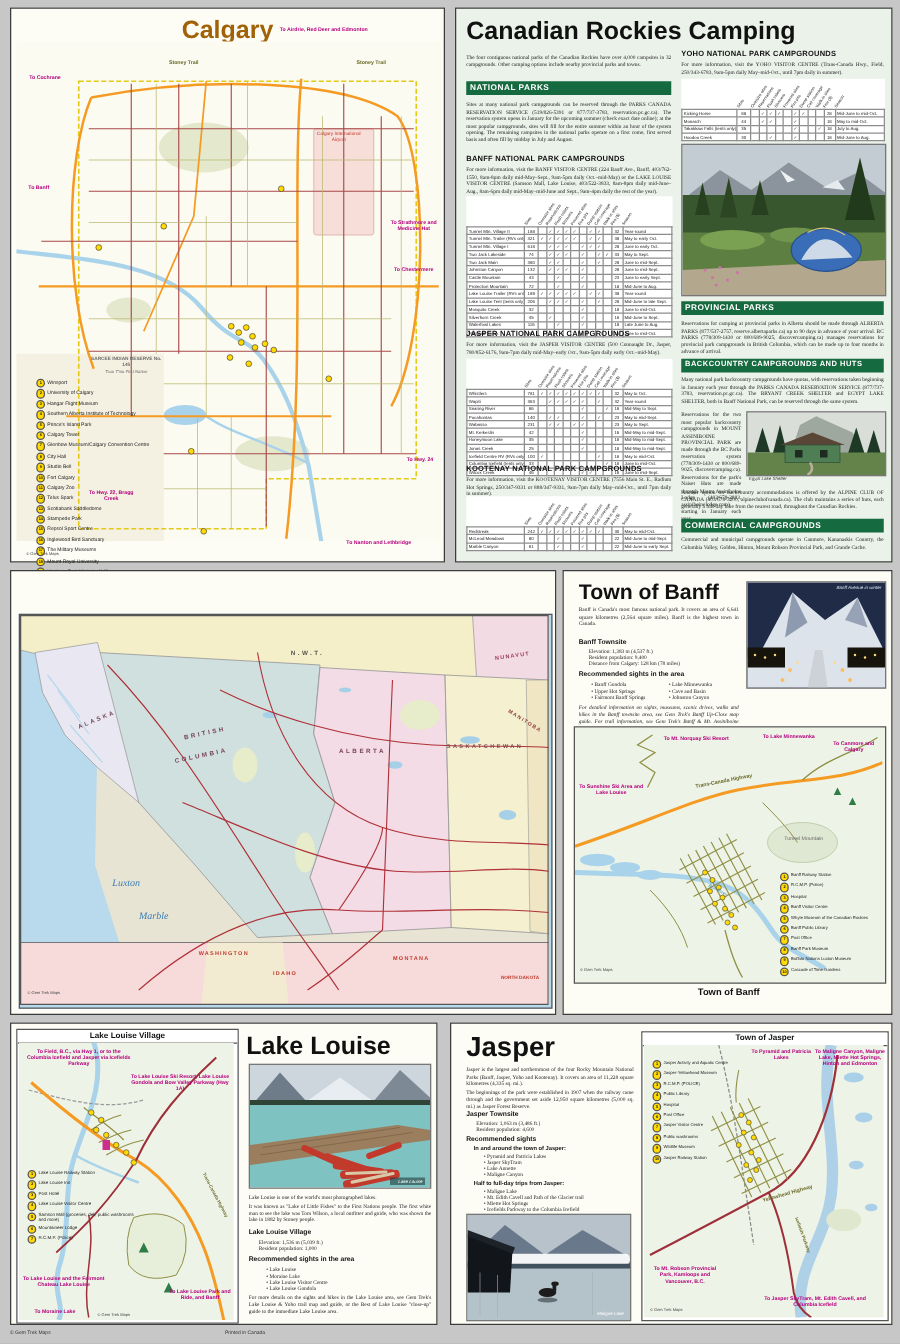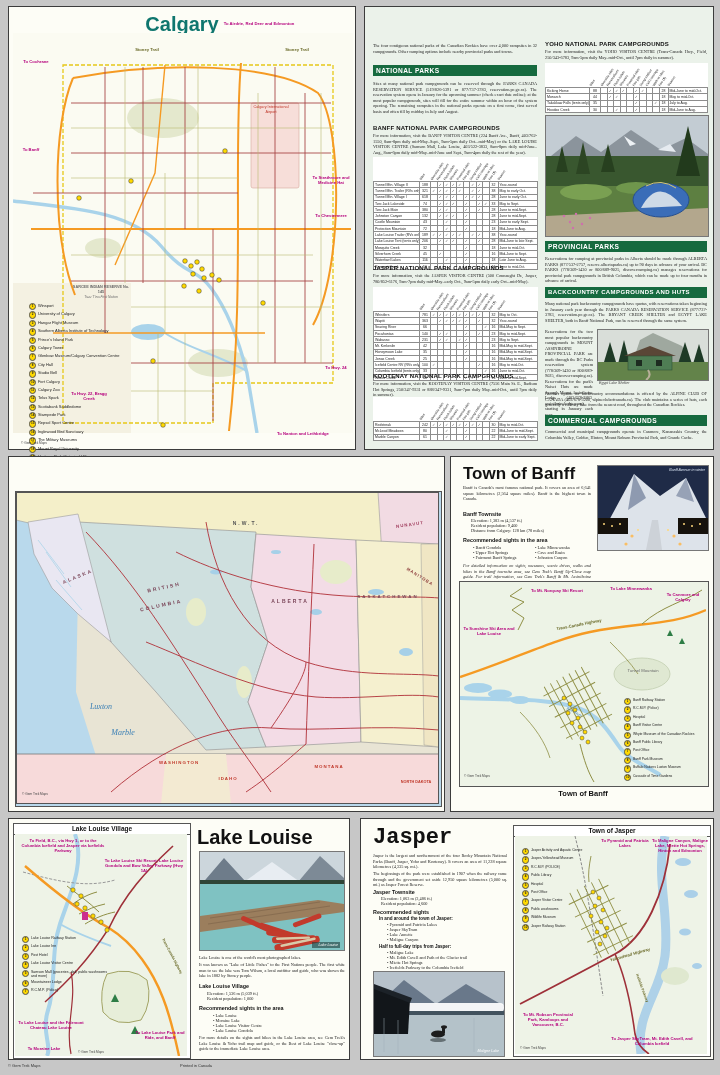--- a/index.html
+++ b/index.html
@@ -1,19 +1,19 @@
 <!DOCTYPE html>
 <html><head>
 <meta charset="utf-8">
 <style>
   html,body{margin:0;padding:0;background:#aeaeae;font-family:"Liberation Sans",sans-serif;}
   #page{position:relative;width:720px;height:1075px;background:#c7c7c7;overflow:hidden;}
   .panel{position:absolute;background:#fdfdf6;border:1px solid #3c3c3c;box-sizing:border-box;}
   .abs{position:absolute;}
-  .ptitle{position:absolute;left:0;right:0;text-align:center;font-weight:bold;color:#0f766e;}
+  .ptitle{position:absolute;left:0;right:0;text-align:center;font-weight:bold;color:#a16207;}
   .bigtitle{font-weight:bold;color:#111;line-height:1;}
   .mlbl{position:absolute;font-size:4.2px;line-height:1.2;color:#b5007d;font-weight:bold;text-align:center;}
   .roadlbl{color:#6b6b2a;font-weight:bold;}
   .graylbl{color:#6a6a6a;}
   .redlbl{color:#c0392b;}
   .waterlbl{color:#3a7fb5;font-style:italic;font-family:"Liberation Serif",serif;font-weight:normal;}
   .prov{color:#7a4558;letter-spacing:2px;font-weight:bold;}
   .serifp{position:absolute;font-family:"Liberation Serif",serif;font-size:4.3px;line-height:1.28;color:#1d1d1d;text-align:justify;}
   .gbar{position:absolute;background:#166a3f;color:#fff;font-weight:bold;font-size:6.6px;line-height:11px;height:11px;padding:0 3px;letter-spacing:.4px;box-sizing:border-box;}
   .h2{position:absolute;font-weight:bold;font-size:6px;letter-spacing:.2px;color:#111;}
@@ -202,20 +202,21 @@
         </li>
         <li>
           <span class="dotn">20</span>
           <span>Spruce Meadows</span>
         </li>
       </ul>
     <div class="copyr" style="left:12px;top:434px;">© Gem Trek Maps</div>
   </div>
 
   <div class="panel" style="left:364px;top:6px;width:350px;height:444px;background:#ebf2ea;">
+    <div class="abs bigtitle" style="left:8px;top:8px;font-size:20px;">Canadian Rockies Camping</div>
     <div class="serifp" style="left:8px;top:36px;width:164px;">The four contiguous national parks of the Canadian Rockies have over 4,000 campsites in 32 campgrounds. Other camping options include nearby provincial parks and towns.</div>
     <div class="gbar" style="left:8px;top:58px;width:164px;">NATIONAL PARKS</div>
     <div class="serifp" style="left:8px;top:74px;width:164px;">Sites at many national park campgrounds can be reserved through the PARKS CANADA RESERVATION SERVICE (519/826-5391 or 877/737-3783, reservation.pc.gc.ca). The reservation system opens in January for the upcoming summer (check exact date online); at the most popular campgrounds, sites will fill for the entire summer within an hour of the system opening. The remaining campsites in the national parks operate on a first come, first served basis and often fill by midday in July and August.</div>
     <div class="h2" style="left:8px;top:118px;">BANFF NATIONAL PARK CAMPGROUNDS</div>
     <div class="serifp" style="left:8px;top:126px;width:164px;">For more information, visit the BANFF VISITOR CENTRE (224 Banff Ave., Banff, 403/762-1550, 8am-8pm daily mid-May–Sept., 9am-5pm daily Oct.–mid-May) or the LAKE LOUISE VISITOR CENTRE (Samson Mall, Lake Louise, 403/522-3833, 8am-8pm daily mid-June–Aug., 8am-6pm daily mid-May–mid-June and Sept., 9am-4pm daily the rest of the year).</div>
 
     <table class="camp" style="left:8px;top:150px;width:164px;">
       <colgroup>
           <col style="width:46px">
           <col style="width:11px">
@@ -1332,21 +1333,21 @@
     <ul class="bul" style="left:204px;top:194px;width:120px;">
         <li>Lake Louise</li>
         <li>Moraine Lake</li>
         <li>Lake Louise Visitor Centre</li>
         <li>Lake Louise Gondola</li>
       </ul>
     <div class="serifp" style="left:190px;top:216px;width:146px;">For more details on the sights and hikes in the Lake Louise area, see Gem Trek's Lake Louise &amp; Yoho trail map and guide, or the Best of Lake Louise "close-up" guide to the immediate Lake Louise area.</div>
   </div>
 
   <div class="panel" style="left:360px;top:818px;width:354px;height:242px;">
-    <div class="abs bigtitle" style="left:12px;top:8px;font-size:22px;font-family:Liberation Mono, monospace;">Jasper</div>
+    <div class="abs bigtitle" style="left:12px;top:8px;font-size:22px;">Jasper</div>
     <div class="serifp" style="left:12px;top:34px;width:134px;">Jasper is the largest and northernmost of the four Rocky Mountain National Parks (Banff, Jasper, Yoho and Kootenay). It covers an area of 11,228 square kilometres (4,335 sq. mi.).</div>
     <div class="serifp" style="left:12px;top:52px;width:134px;">The beginnings of the park were established in 1907 when the railway came through and the government set aside 12,950 square kilometres (5,000 sq. mi.) as Jasper Forest Reserve.</div>
     <div class="h3" style="left:12px;top:70px;">Jasper Townsite</div>
     <ul class="facts" style="left:20px;top:77px;">
         <li>Elevation: 1,063 m (3,486 ft.)</li>
         <li>Resident population: 4,600</li>
       </ul>
     <div class="h3" style="left:12px;top:90px;">Recommended sights</div>
     <div class="h3" style="left:18px;top:97px;font-size:4.6px;">In and around the town of Jasper:</div>
     <ul class="bul" style="left:26px;top:103px;width:116px;">

